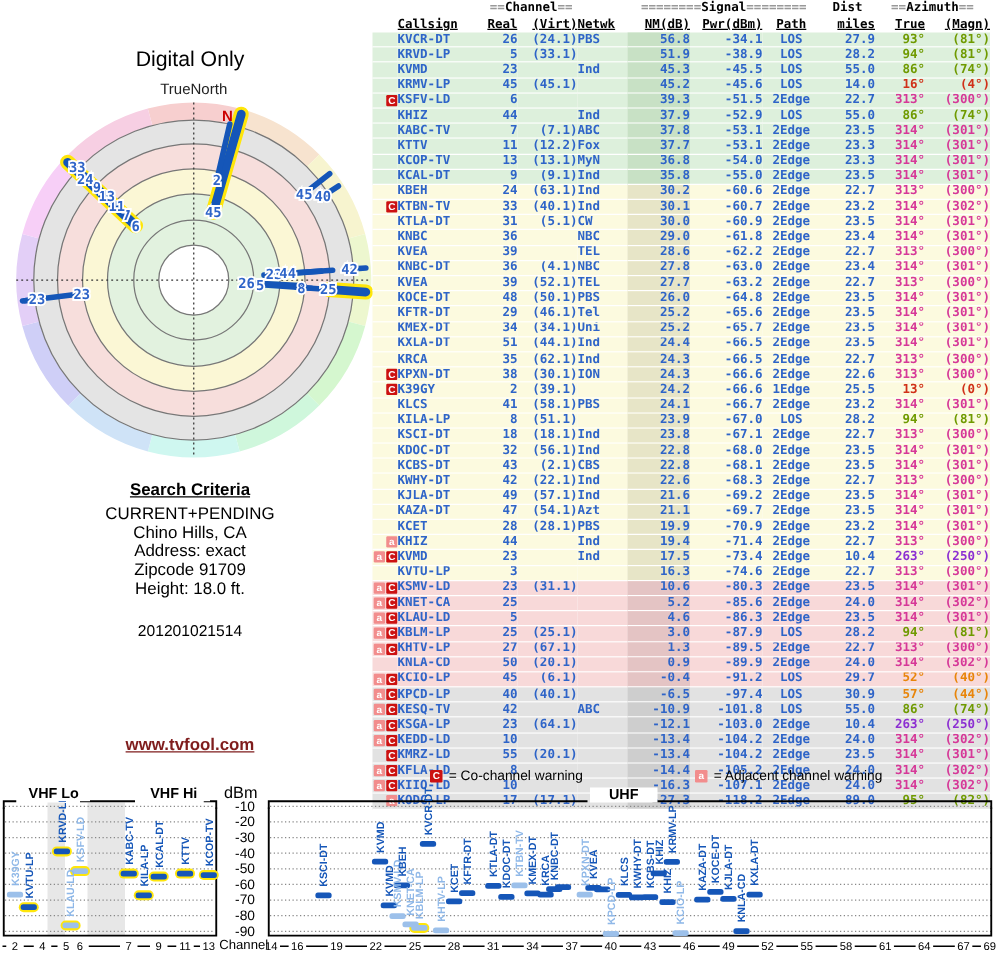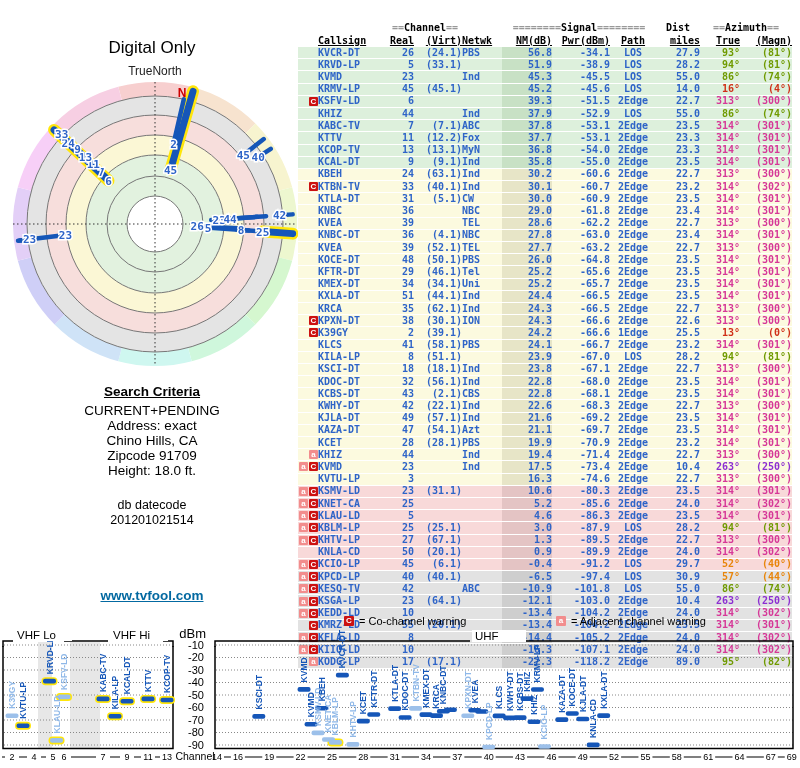--- a/index.html
+++ b/index.html
@@ -7,42 +7,42 @@
        font-family:"Liberation Sans",sans-serif;color:#000}
   .abs{position:absolute}
   
   #page-title{top:38px;left:32px;width:240px;text-align:center;font-size:17px;font-weight:normal}
   #truenorth{top:64px;left:95px;width:120px;text-align:center;font-size:12px;color:#222}
   #radar-wrap{top:74px;left:5px;width:300px;height:300px}
   #criteria{top:384px;left:32px;width:240px;text-align:center;font-size:13.5px;line-height:15px}
   #criteria .head{font-weight:bold;text-decoration:underline;font-size:13.5px;margin-bottom:4px}
   #datecode{top:498px;left:32px;width:240px;text-align:center;font-size:12.5px;line-height:15px}
   #sitelink{top:588px;left:32px;width:240px;text-align:center;font-size:13.5px;font-weight:bold}
-  #sitelink a{color:#0369a1}
+  #sitelink a{color:#7f1d1d}
   
-  #tvtable{position:absolute;left:298px;top:21px;border-collapse:separate;border-spacing:0;
+  #tvtable{position:absolute;left:298px;top:0;border-collapse:separate;border-spacing:0;
            table-layout:fixed;width:412px;font-family:"DejaVu Sans Mono",monospace;
            font-size:10px;font-weight:bold;color:#2e64c8}
   #tvtable td{padding:0;height:11.2px;line-height:10px;overflow:hidden;white-space:nowrap;
               border-bottom:1px solid #fff}
   #tvtable thead td{color:#000;border-bottom:none;height:13px}
   .gray-eq{color:#999}
   .colhead{text-decoration:underline}
   .tr-g{background:#ddf0dc}.tr-y{background:#fcfadf}.tr-p{background:#f8d9d9}.tr-gr{background:#e2e2e2}
   .tr-g .nmcell{background:#c8e1c5}.tr-y .nmcell{background:#e7e5c7}
   .tr-p .nmcell{background:#e4c4c4}.tr-gr .nmcell{background:#cecece}
   .ra{text-align:right;padding-right:4px}.ctr{text-align:center}.lft{text-align:left;padding-left:2px}
   .az-green{color:#6f9a00}.az-red{color:#d03018}.az-magenta{color:#d63898}
   .az-purple{color:#8c2fd2}.az-orange{color:#e8850a}
   .badges{display:flex;justify-content:flex-end;gap:1px;align-items:center}
   .bdg{display:inline-block;width:9px;height:9px;border-radius:1px;color:#fff;
        font:bold 8px/9px "Liberation Sans",sans-serif;text-align:center}
   .bdg-c{background:#cc1111}.bdg-a{background:#f28d8d}
   
-  .bandlbl{font-size:11.5px;font-weight:normal;background:#fff;padding:0 3px;}
+  .bandlbl{font-size:11.5px;font-weight:bold;background:#fff;padding:0 3px;text-align:center}
   #vhf-lo{top:629px;left:14px;width:52px}
   #vhf-hi{top:629px;left:110px;width:52px}
   #uhf-lbl{top:630px;left:472px;width:48px}
   #dbm-lbl{top:626px;left:162px;width:44px;text-align:right;font-size:13px}
   #channel-lbl{top:750px;left:172px;width:46px;text-align:center;font-size:10.5px}
   .legend{display:flex;align-items:center;gap:5px;font-size:11px}
   #legend-co{top:615px;left:344px}
   #legend-adj{top:615px;left:556px}
   .lbadge{width:10px;height:10px;border-radius:1px;color:#fff;text-align:center;
           font:bold 8px/10px "Liberation Sans",sans-serif;flex:0 0 auto}
@@ -129,28 +129,27 @@
         <text x="63.221957888078876" y="73.07816658514434" text-anchor="middle" fill="#2e64c8" stroke="#fff" stroke-width="3" paint-order="stroke" font-family="&quot;DejaVu Sans Mono&quot;,monospace" font-size="11" font-weight="bold">24</text>
         <text x="56.73471752689245" y="63.93476363650926" text-anchor="middle" fill="#2e64c8" stroke="#fff" stroke-width="3" paint-order="stroke" font-family="&quot;DejaVu Sans Mono&quot;,monospace" font-size="11" font-weight="bold">33</text>
       </g>
       <text x="177.0285198063087" y="22.84081190460526" fill="#cc0000" font-size="12" font-weight="bold" text-anchor="middle" font-family="&quot;Liberation Sans&quot;,sans-serif">N</text>
     </svg>
 </div>
 
 <div class="abs" id="criteria">
   <div class="head">Search Criteria</div>
   <div>CURRENT+PENDING</div>
+  <div>Chino Hills, CA</div>
   <div>Address: exact</div>
-  <div>Chino Hills, CA</div>
   <div>Zipcode 91709</div>
   <div>Height: 18.0 ft.</div>
 </div>
 
 <div class="abs" id="datecode">
-  <div>db datecode</div>
   <div>201201021514</div>
 </div>
 
 <div class="abs" id="sitelink">
   <a href="#">www.tvfool.com</a>
 </div>
 
 <table id="tvtable">
   <colgroup>
     <col style="width:20px">

